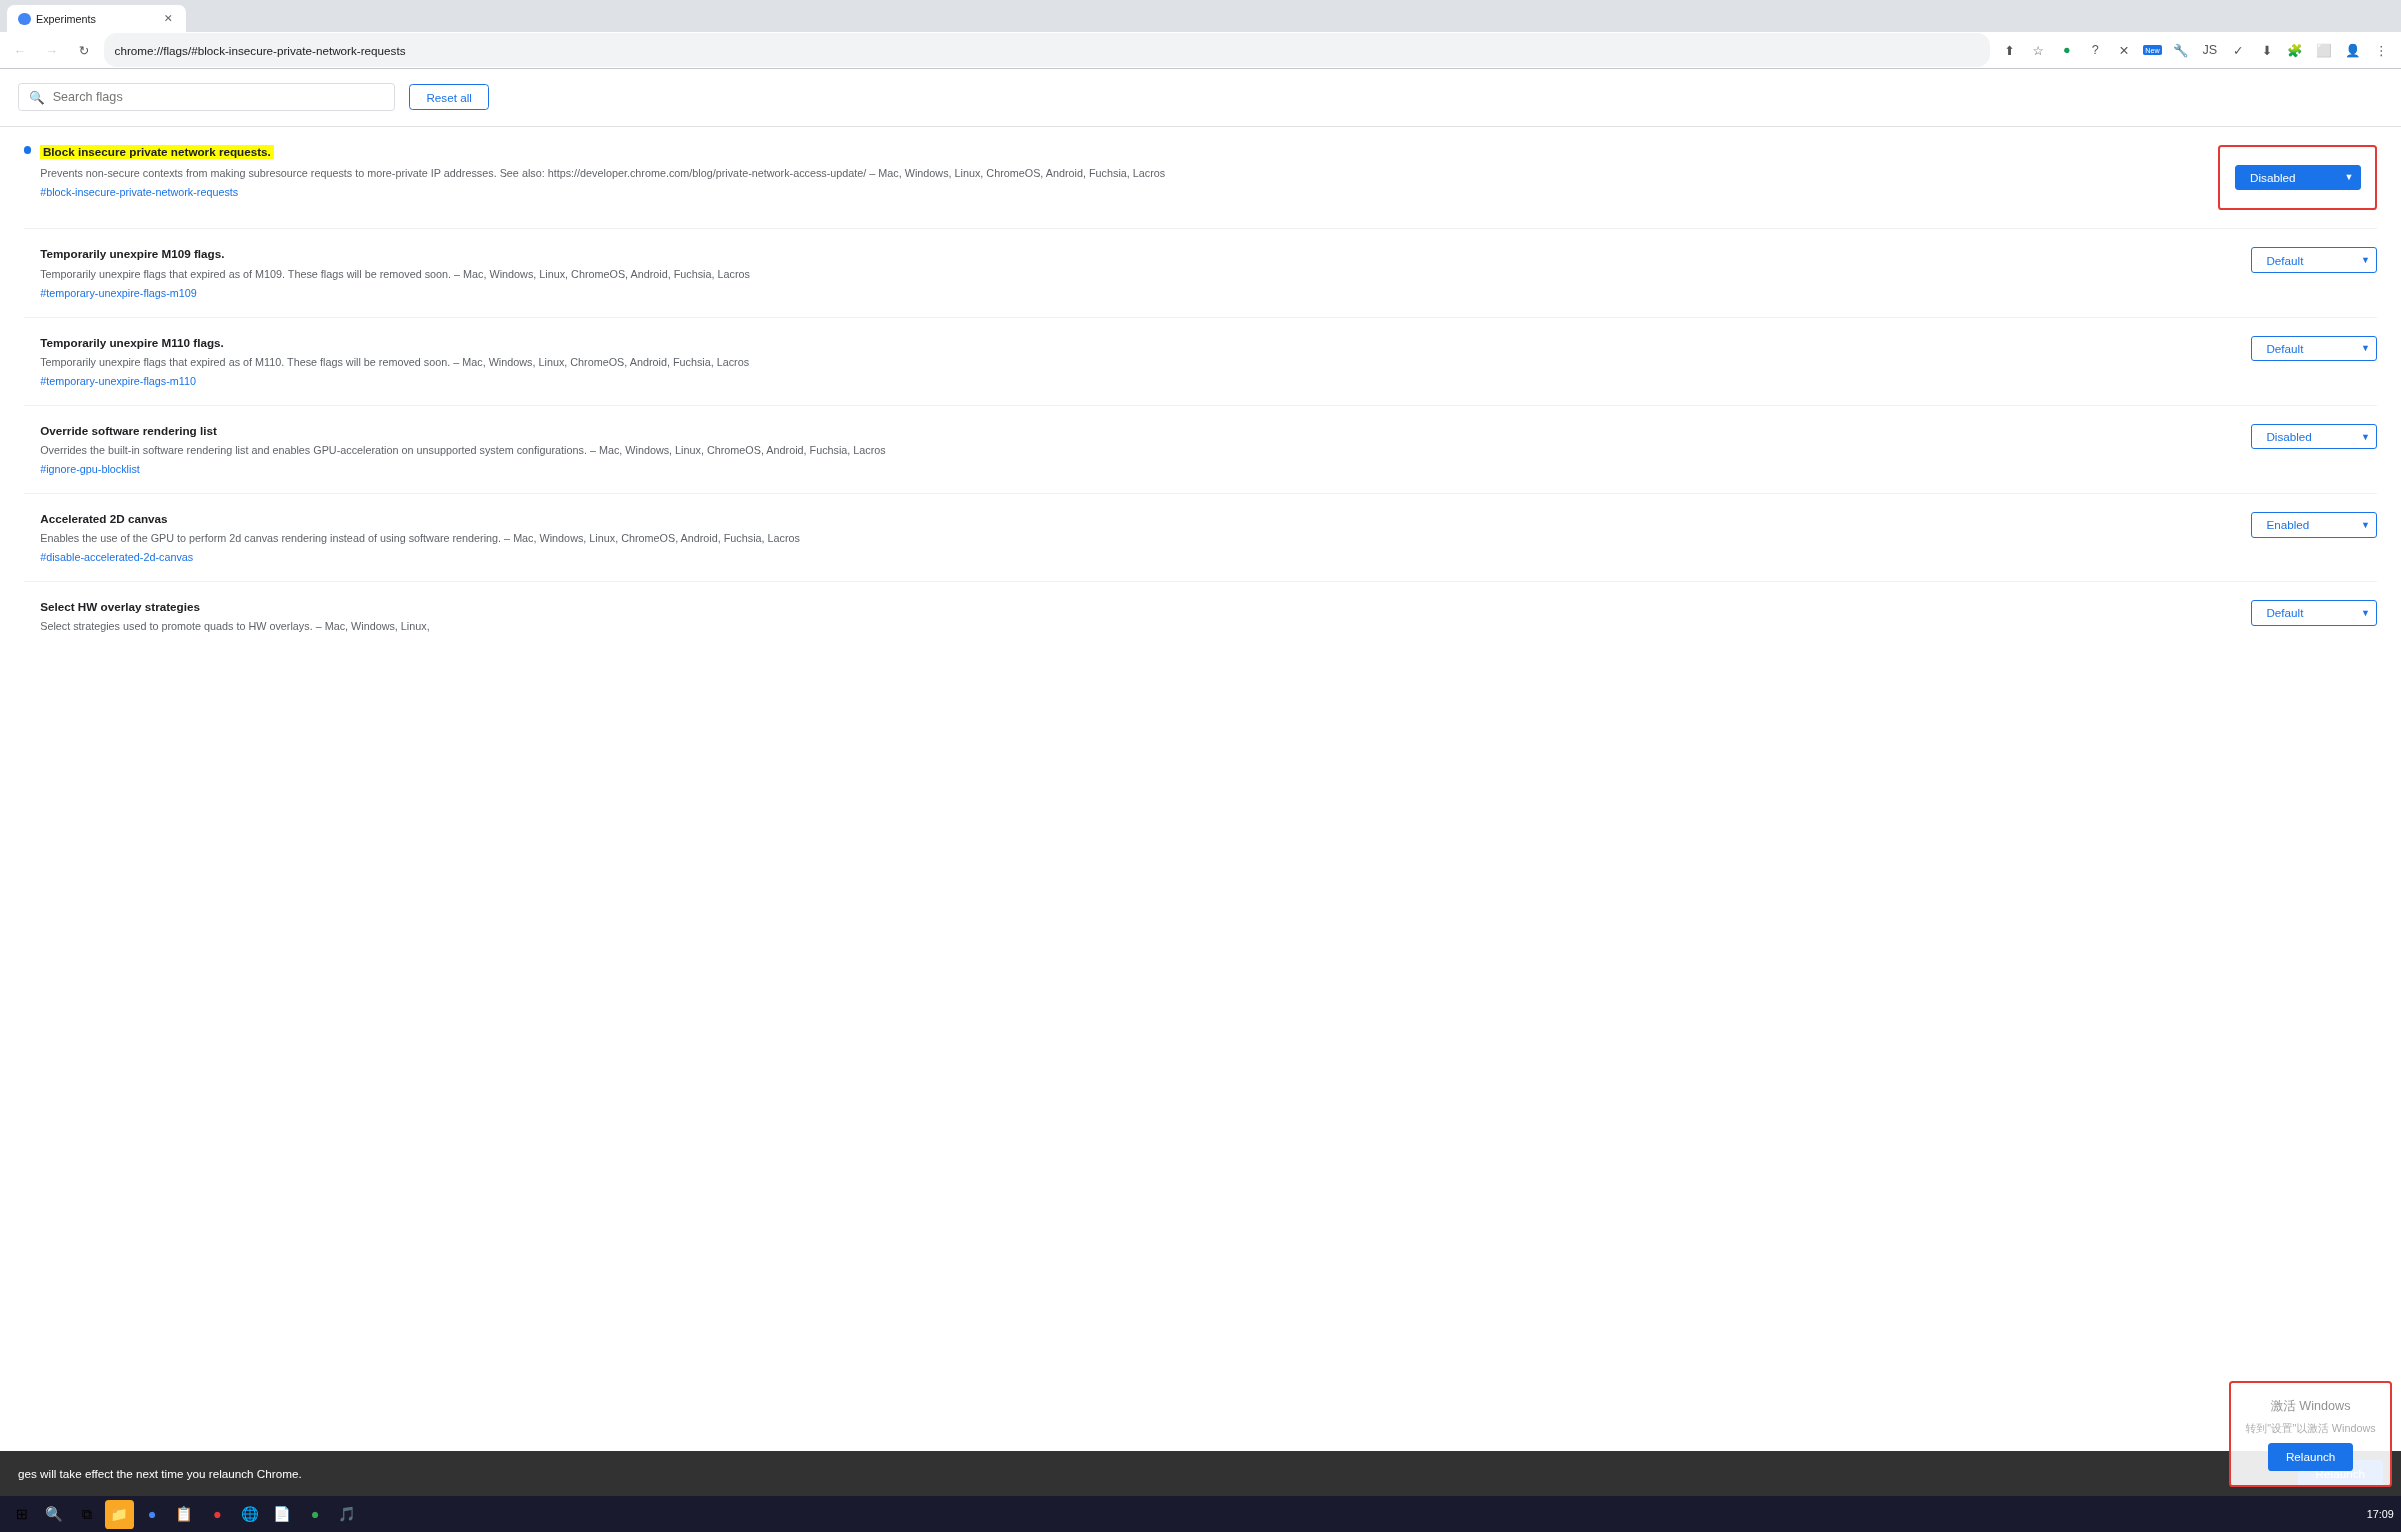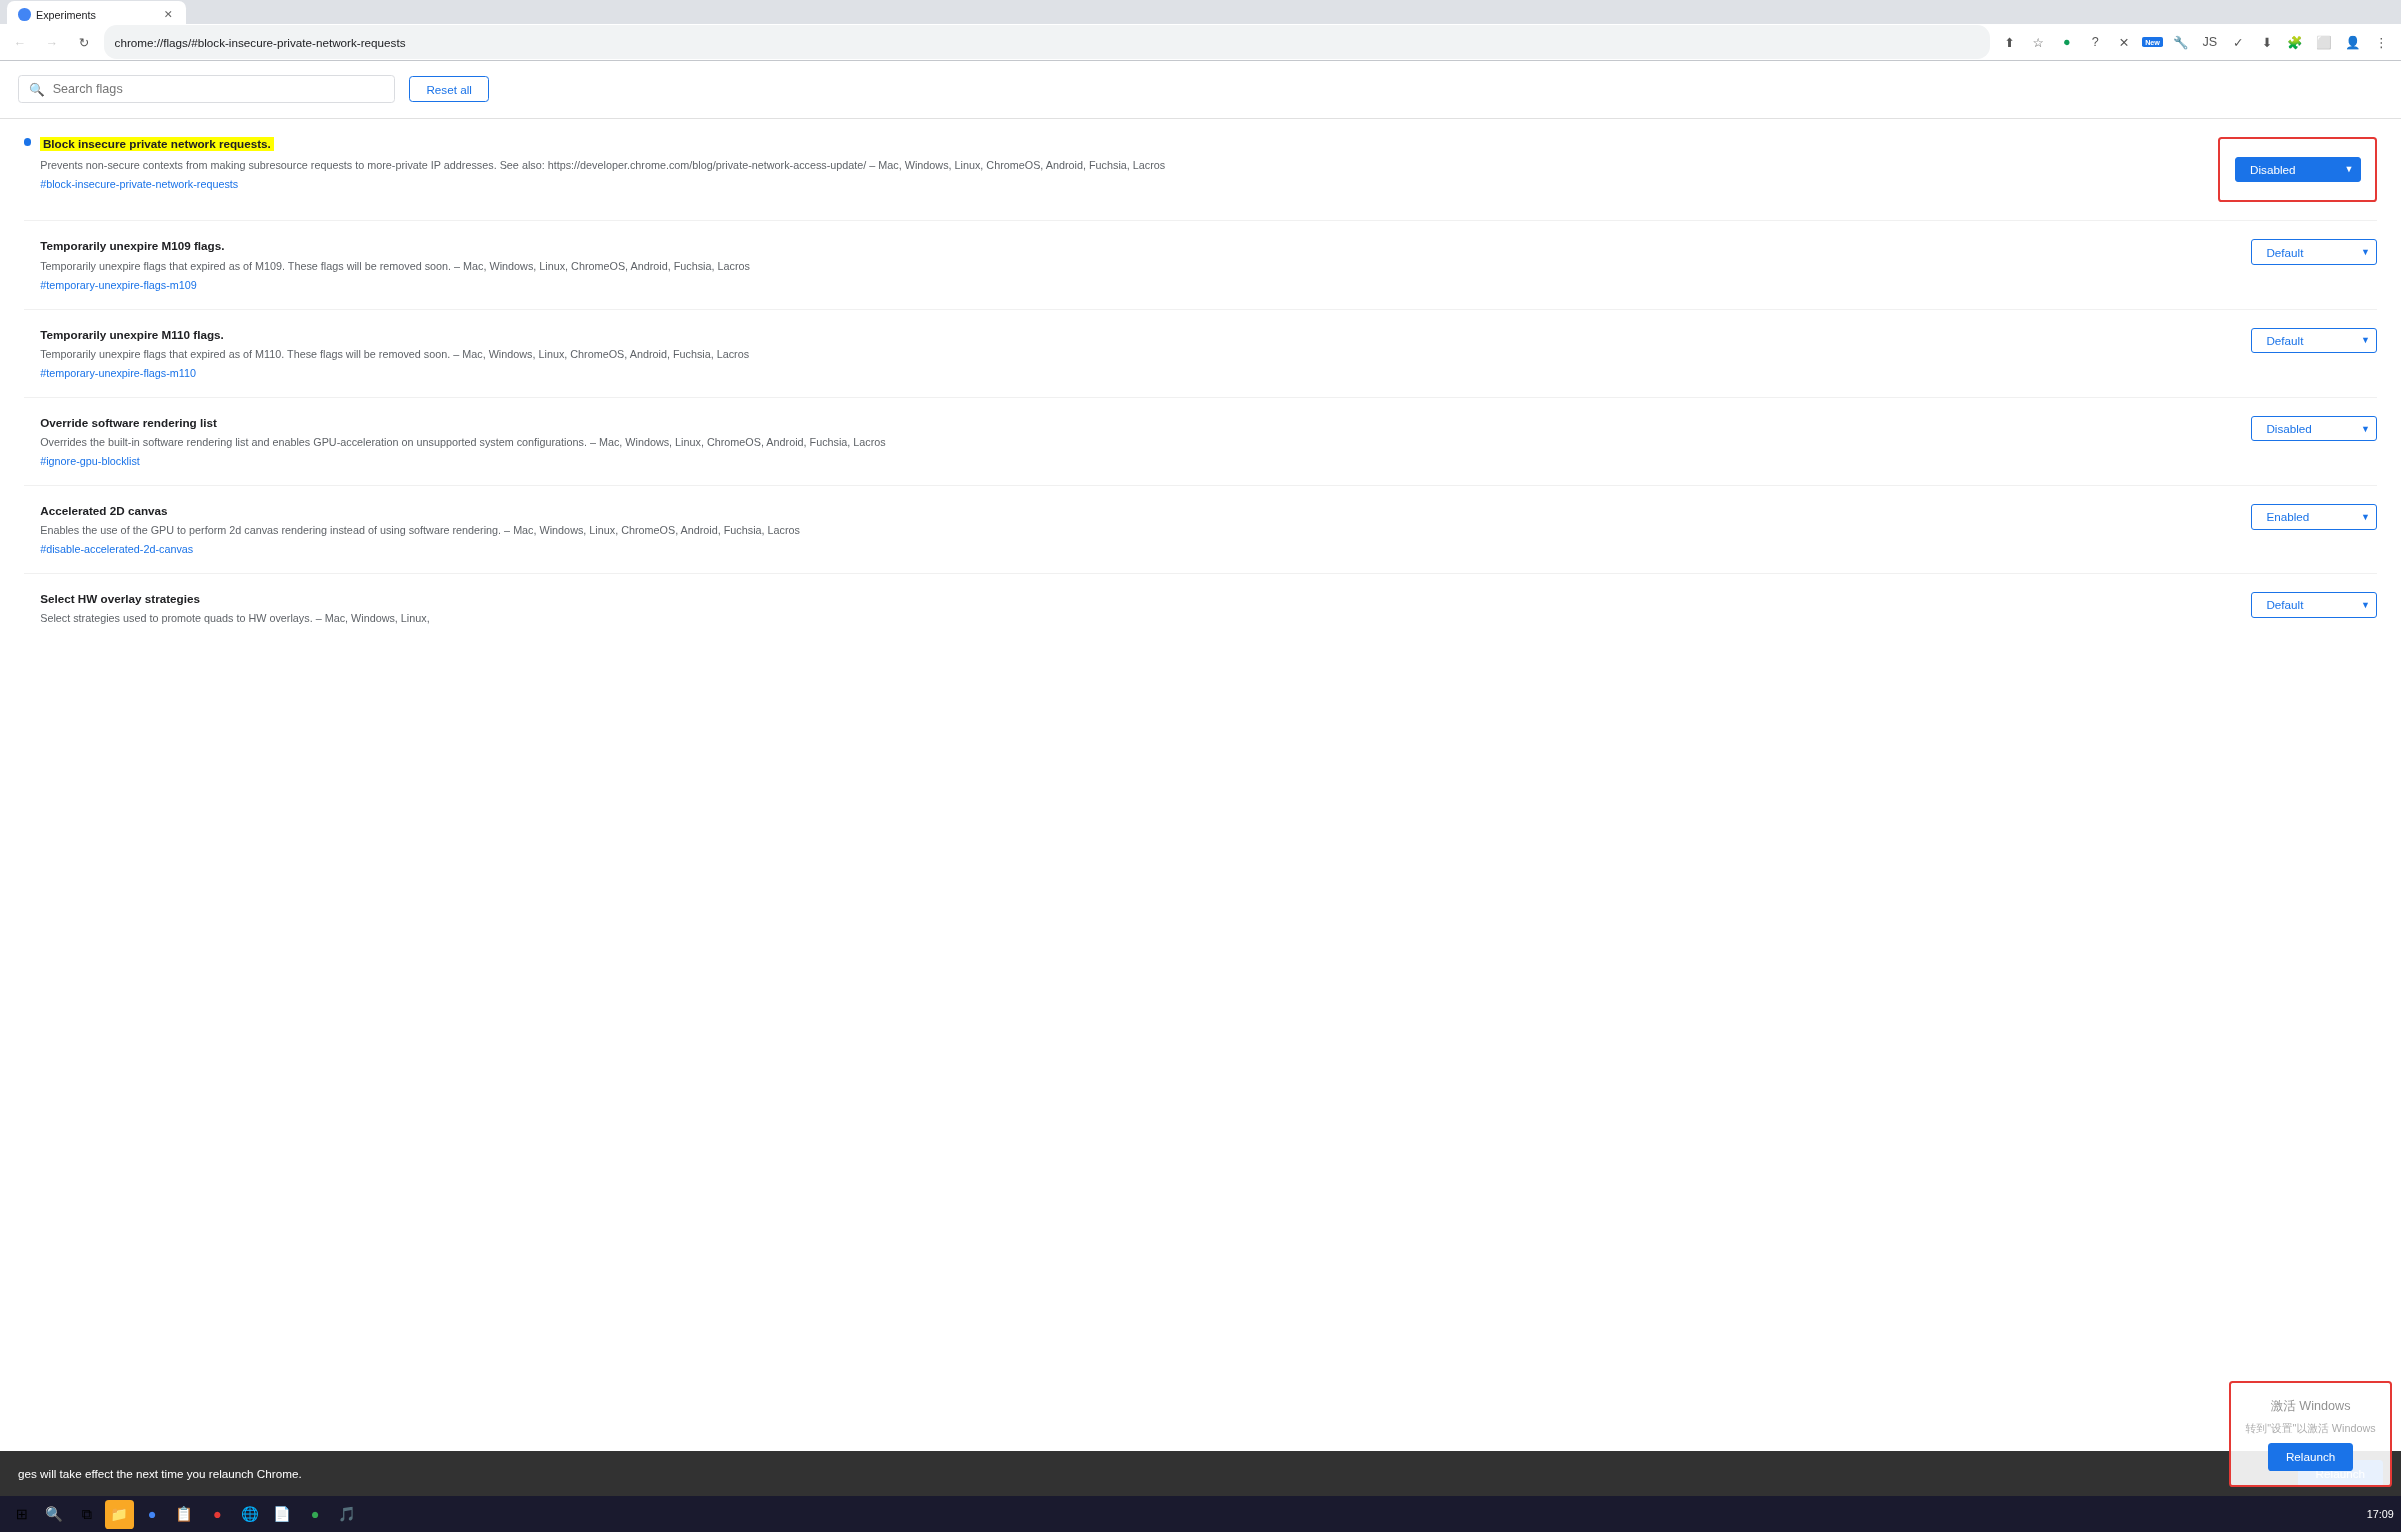--- a/index.html
+++ b/index.html
@@ -5,24 +5,24 @@
     * { box-sizing: border-box; margin: 0; padding: 0; }
     body { font-family: 'Segoe UI', Arial, sans-serif; background: #f5f5f5; font-size: 11.7px; overflow: hidden; height: 100vh; }
 
     
     .browser-chrome {
       background: #dee1e6;
       border-bottom: 0.9px solid #c4c7cc;
     }
     .tab-bar {
       display: flex;
-      align-items: center;
+      align-items: flex-start;
       padding: 5.4px 0 0 7.2px;
       background: #dee1e6;
-      height: 24px;
+      height: 32px;
     }
     .tab {
       display: flex;
       align-items: center;
       background: #fff;
       border-radius: 7.2px 7.2px 0 0;
       padding: 5.4px 10.8px;
       height: 27px;
       gap: 5.4px;
       min-width: 179px;
@@ -314,21 +314,21 @@
 
     <input class="address-input" value="chrome://flags/#block-insecure-private-network-requests" readonly="" style="">
 
     <div class="toolbar-actions">
       <button class="toolbar-btn">⬆</button>
       <button class="toolbar-btn">☆</button>
       <button class="toolbar-btn" style="color:#0f9d58;">●</button>
       <button class="toolbar-btn">?</button>
       <button class="toolbar-btn">✕</button>
       <button class="toolbar-btn new-badge" style="position:relative;">
-        <span style="background:#1a73e8;color:white;font-size:7.2px;padding:0.9px 2.7px;border-radius:1.8px;font-weight:bold;">New</span>
+        <span style="background:#1a73e8;color:white;font-size:7.2px;padding:0.9px 2.7px;border-radius:1.8px;font-weight:normal;">New</span>
       </button>
       <button class="toolbar-btn">🔧</button>
       <button class="toolbar-btn">JS</button>
       <button class="toolbar-btn">✓</button>
       <button class="toolbar-btn">⬇</button>
       <button class="toolbar-btn">🧩</button>
       <button class="toolbar-btn">⬜</button>
       <button class="toolbar-btn">👤</button>
       <button class="toolbar-btn">⋮</button>
     </div>

